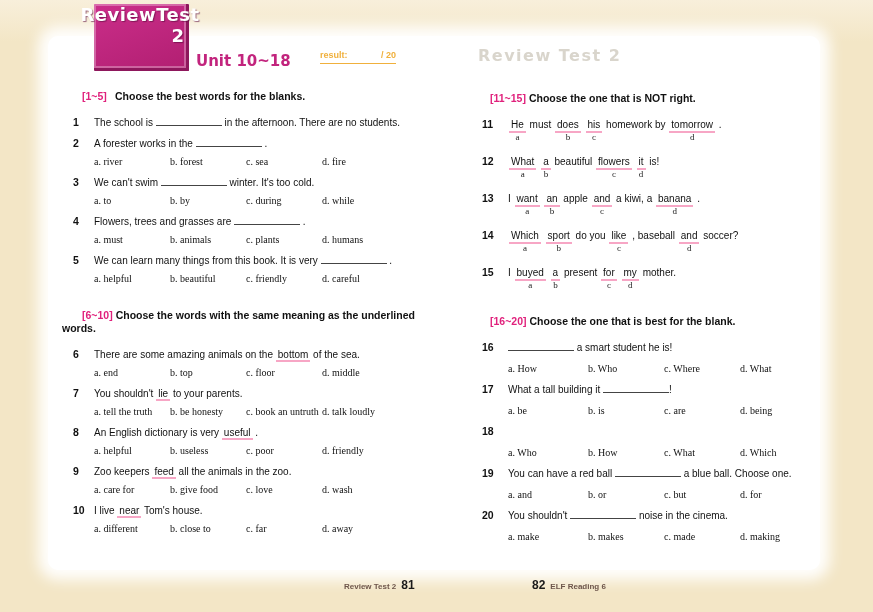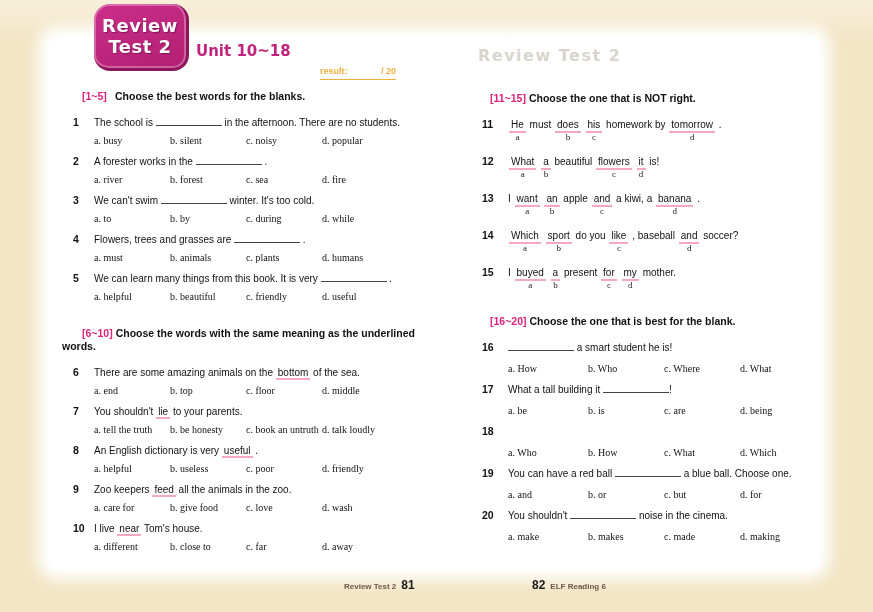--- a/index.html
+++ b/index.html
@@ -9,32 +9,32 @@
     font-family:"Liberation Sans",sans-serif;color:#111;
   }
   .paper{
     position:absolute;left:48px;top:36px;width:772px;height:534px;
     background:#fff;border-radius:10px;
     box-shadow:0 0 14px 10px rgba(255,255,255,0.95);
   }
   .badge{
     position:absolute;left:94px;top:4px;width:92px;height:64px;
     background:linear-gradient(160deg,#cb2e8a 0%,#b21f72 100%);
-    border-radius:16px;
+    border-radius:1px;
     border-right:3px solid #8e175c;border-bottom:3px solid #8e175c;
     box-shadow:inset 0 0 0 2px rgba(255,255,255,0.30);
     color:#fff;font-weight:bold;font-size:18px;line-height:21px;
     font-family:"DejaVu Sans",sans-serif;
-    display:flex;flex-direction:column;justify-content:center;text-align:center;
+    display:flex;flex-direction:row;justify-content:center;text-align:center;
     text-shadow:1px 1px 1px rgba(90,10,60,0.6);letter-spacing:0.5px;
   }
-  .unit{position:absolute;left:196px;top:42px;font-size:15px;font-weight:bold;color:#c2247d;
+  .unit{position:absolute;left:196px;top:52px;font-size:15px;font-weight:bold;color:#c2247d;
     font-family:"DejaVu Sans",sans-serif;}
   .result{
-    position:absolute;left:320px;top:66px;width:76px;
+    position:absolute;left:320px;top:50px;width:76px;
     border-bottom:1.5px solid #f0b03c;color:#f0b03c;font-size:9px;
     display:flex;justify-content:space-between;padding-bottom:3px;font-weight:bold;
   }
   .watermark{
     position:absolute;left:478px;top:46px;font-size:16px;font-weight:bold;
     color:#d9d5cc;letter-spacing:1.5px;text-shadow:1px 1px 0 #ffffff;
     font-family:"DejaVu Sans",sans-serif;
   }
   .col{position:absolute;}
   .col.left{left:62px;top:90px;width:357px;}
@@ -91,26 +91,20 @@
   <div class="section">
     <div class="sec-head">
       <span class="range">[1~5]</span><span class="instr">Choose the best words for the blanks.</span>
     </div>
     <div class="questions">
         <div class="q">
           <div class="q-line">
             <span class="q-num">1</span>
             <span class="q-body"><span>The school is </span><span class="blank"></span><span> in the afternoon. There are no students.</span></span>
           </div>
-          <div class="q-opts">
-            <span class="opt">a. busy</span>
-            <span class="opt">b. silent</span>
-            <span class="opt">c. noisy</span>
-            <span class="opt">d. popular</span>
-          </div>
         </div>
         <div class="q">
           <div class="q-line">
             <span class="q-num">2</span>
             <span class="q-body"><span>A forester works in the </span><span class="blank"></span><span> .</span></span>
           </div>
           <div class="q-opts">
             <span class="opt">a. river</span>
             <span class="opt">b. forest</span>
             <span class="opt">c. sea</span>
@@ -143,21 +137,21 @@
         </div>
         <div class="q">
           <div class="q-line">
             <span class="q-num">5</span>
             <span class="q-body"><span>We can learn many things from this book. It is very </span><span class="blank"></span><span> .</span></span>
           </div>
           <div class="q-opts">
             <span class="opt">a. helpful</span>
             <span class="opt">b. beautiful</span>
             <span class="opt">c. friendly</span>
-            <span class="opt">d. useful</span>
+            <span class="opt">d. careful</span>
           </div>
         </div>
       </div>
   </div>
   <div class="section">
     <div class="sec-head">
       <span class="range">[6~10]</span><span class="instr">Choose the words with the same meaning as the underlined words.</span>
     </div>
     <div class="questions">
         <div class="q">

